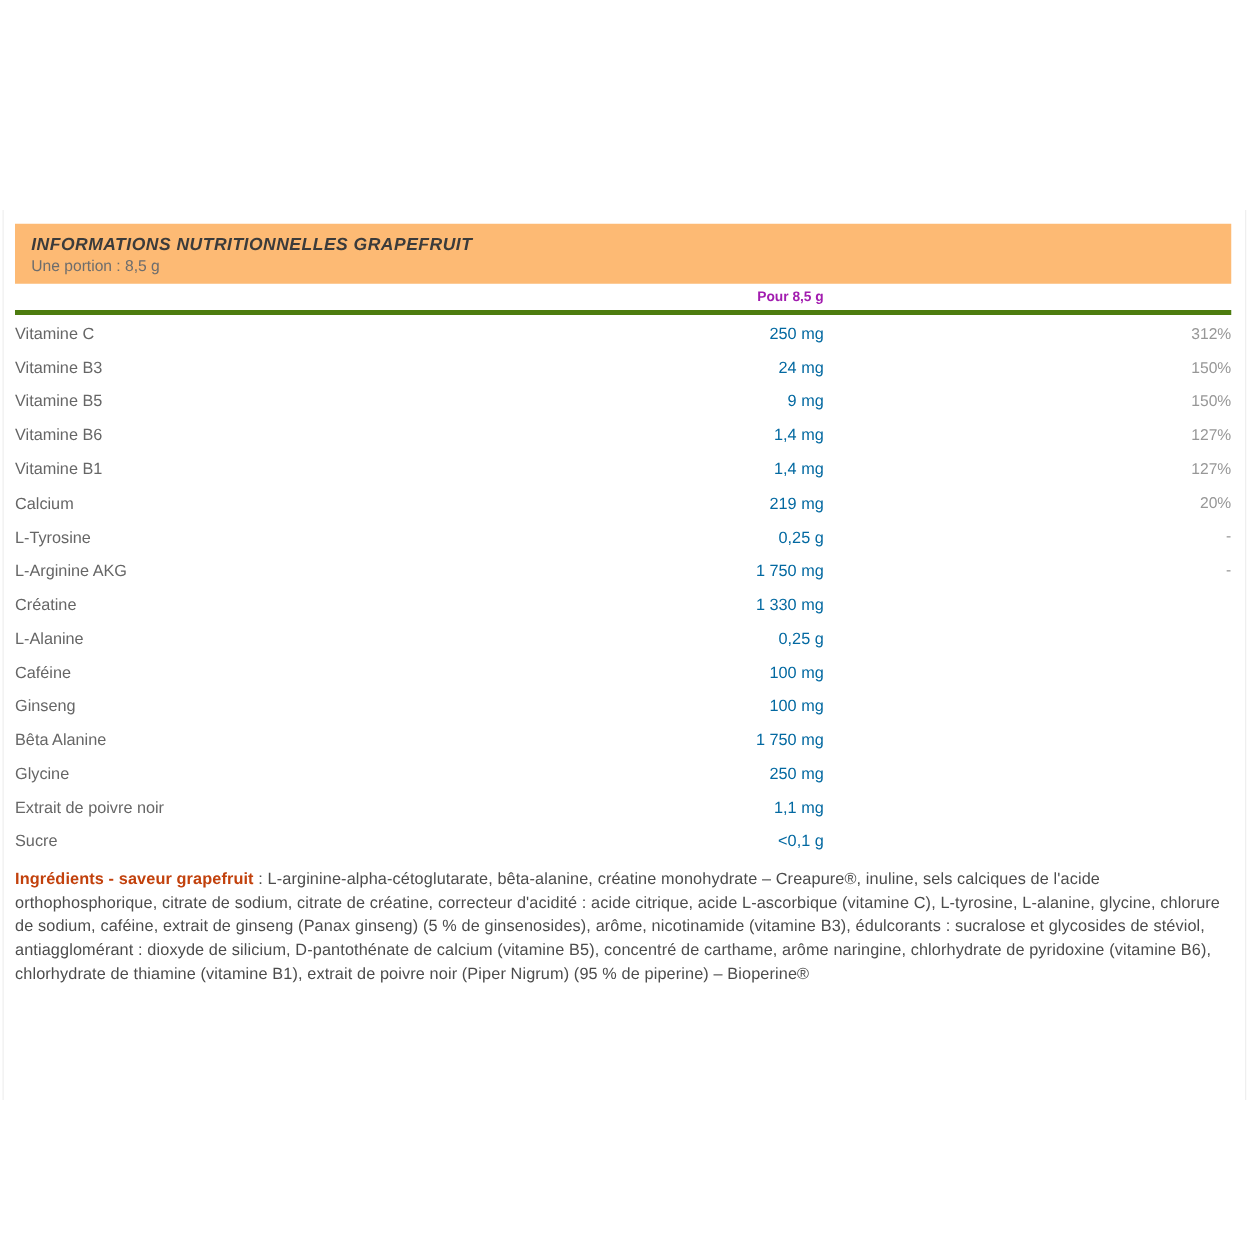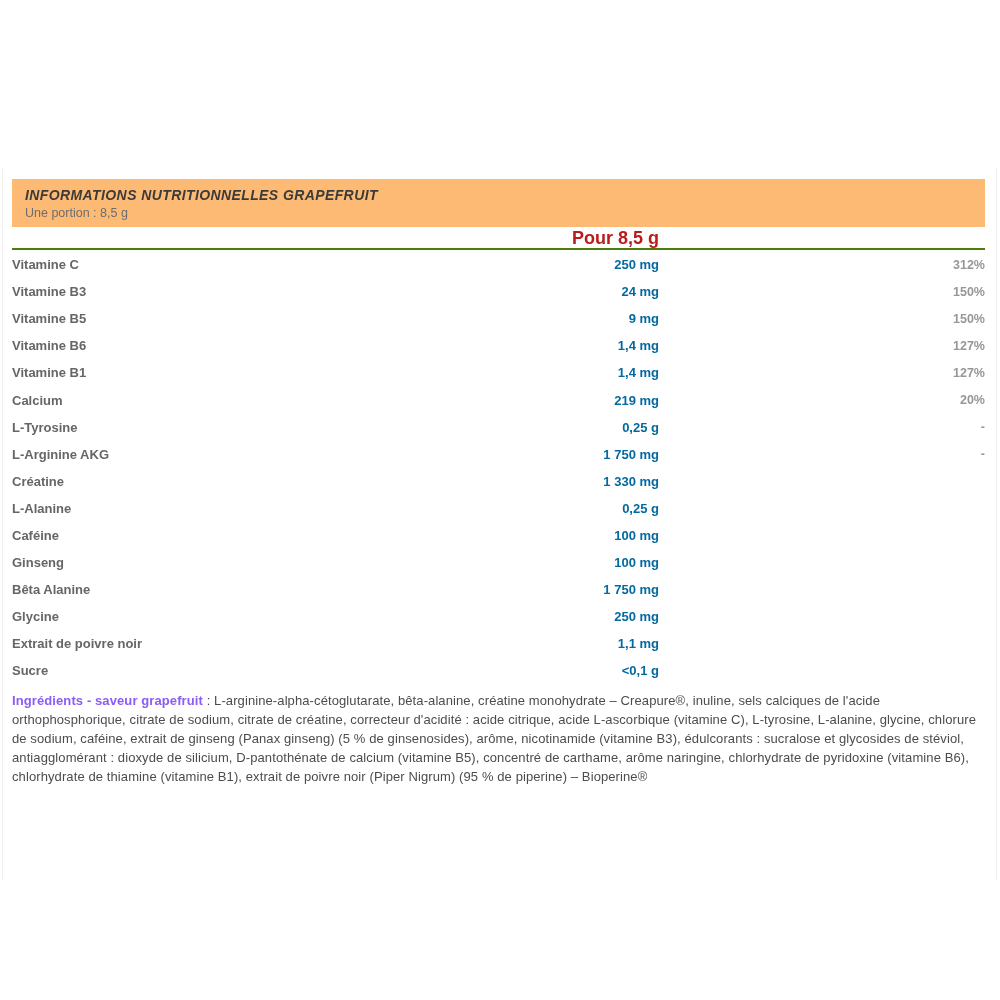--- a/index.html
+++ b/index.html
@@ -59,43 +59,43 @@
 
   .grid-row {
     display: grid;
     grid-template-columns: 440px 207px 1fr;
     align-items: center;
   }
 
   .thead {
     height: 20px;
     margin-top: 1px;
-    border-bottom: 2px solid #4d7c0f;
-    font-size: 18px;
+    border-bottom: 4px solid #4d7c0f;
+    font-size: 11px;
     font-weight: 700;
-    color: #b91c1c;
+    color: #a21caf;
   }
   .thead .c-amount { text-align: right; }
   .thead .c-ar     { text-align: right; }
 
   .tbody { padding-top: 1px; }
-  .row { height: 27.1px; font-size: 13px; font-weight: bold; }
+  .row { height: 27.1px; font-size: 13px; }
   .row .name   { color: #666666; }
   .row .amount { text-align: right; color: #0369a1; }
   .row .ar     { text-align: right; color: #979797; font-size: 12.5px; }
 
   .ingredients {
     margin: 6px 0 0 0;
     font-size: 13px;
     line-height: 19px;
     letter-spacing: 0.1px;
     color: #4c4c4c;
   }
   .ingredients strong {
-    color: #8b5cf6;
+    color: #c2410c;
     font-weight: 700;
   }
 </style>
 </head>
 <body>
 
 <div class="page">
   <div class="edge-line left"></div>
   <div class="edge-line right"></div>
 

